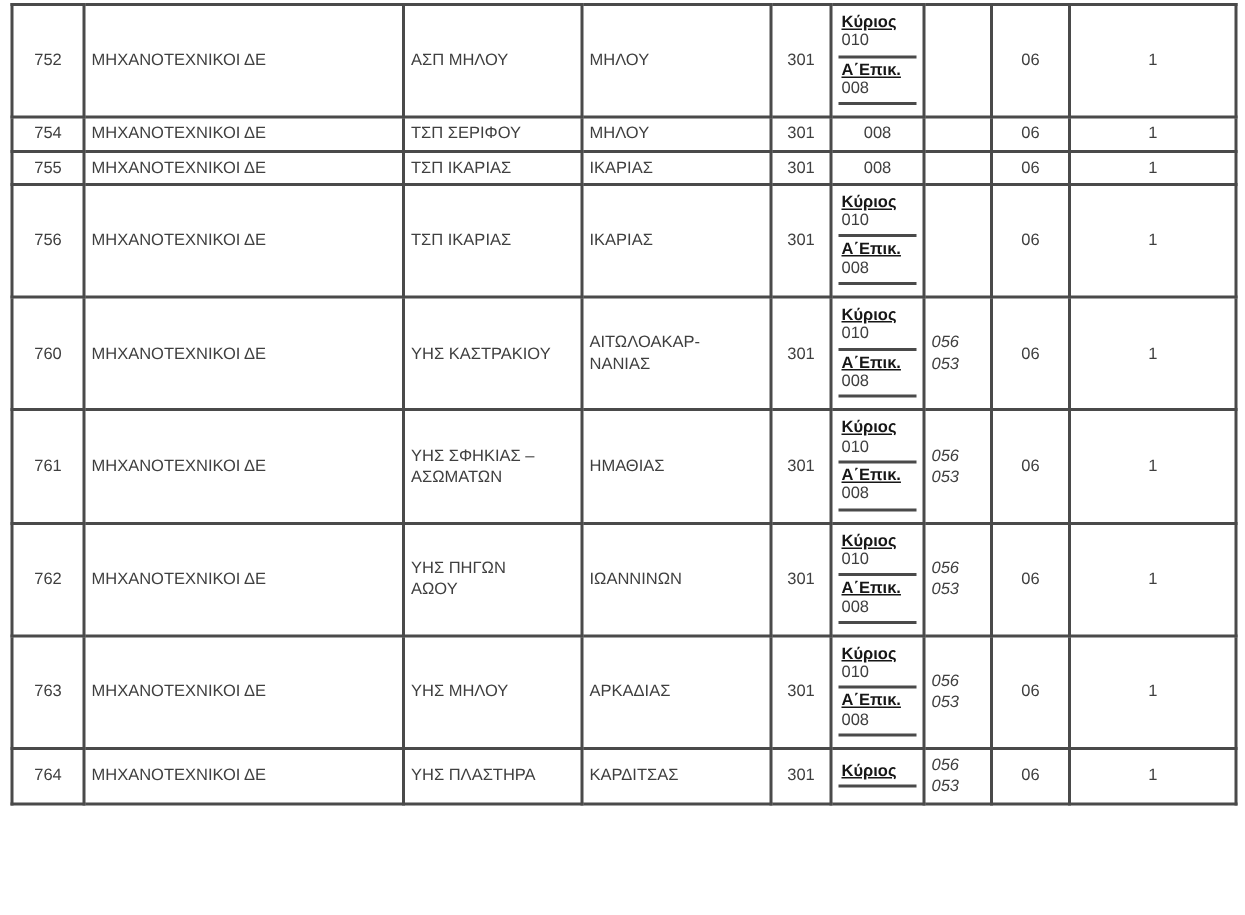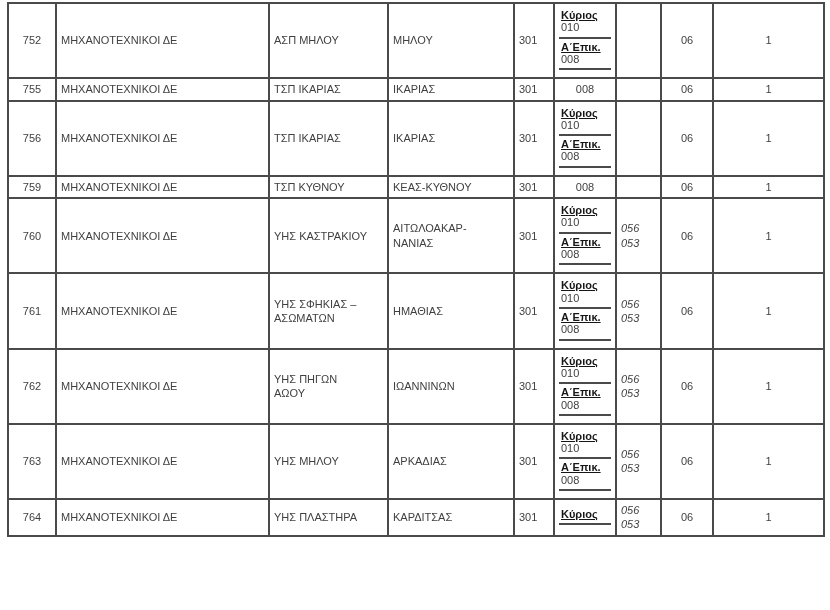--- a/index.html
+++ b/index.html
@@ -26,21 +26,21 @@
   table.positions td {
     border: 2px solid #4a4a4a;
     vertical-align: middle;
     padding: 3px 4px;
     overflow: hidden;
   }
   td.c-num   { text-align: center; border-radius: 13px; }
   td.c-spec  { padding-left: 10px; }
   td.c-station { padding-left: 8px; white-space: pre-line; }
   td.c-region  { padding-left: 8px; white-space: pre-line; }
-  td.c-301   { text-align: left; }
+  td.c-301   { text-align: center; }
   td.c-codes {
     padding: 0;
     vertical-align: top;
   }
   td.c-codes-plain { text-align: center; }
   td.c-extra { text-align: left; white-space: pre-line; font-style: italic; }
   td.c-cat   { text-align: center; border-radius: 12px; }
   td.c-pos   { text-align: center; }
 
   .split-box {
@@ -97,20 +97,31 @@
                 <span class="split-label">Α΄Επικ.</span>
                 <span class="split-value">008</span>
               </div>
             </div>
           </td>
           <td class="c-extra"></td>
           <td class="c-cat">06</td>
           <td class="c-pos">1</td>
         </tr>
         <tr>
+          <td class="c-num">754</td>
+          <td class="c-spec">ΜΗΧΑΝΟΤΕΧΝΙΚΟΙ ΔΕ</td>
+          <td class="c-station">ΤΣΠ ΣΕΡΙΦΟΥ</td>
+          <td class="c-region">ΜΗΛΟΥ</td>
+          <td class="c-301">301</td>
+          <td class="c-codes-plain">008</td>
+          <td class="c-extra"></td>
+          <td class="c-cat">06</td>
+          <td class="c-pos">1</td>
+        </tr>
+        <tr>
           <td class="c-num">755</td>
           <td class="c-spec">ΜΗΧΑΝΟΤΕΧΝΙΚΟΙ ΔΕ</td>
           <td class="c-station">ΤΣΠ ΙΚΑΡΙΑΣ</td>
           <td class="c-region">ΙΚΑΡΙΑΣ</td>
           <td class="c-301">301</td>
           <td class="c-codes-plain">008</td>
           <td class="c-extra"></td>
           <td class="c-cat">06</td>
           <td class="c-pos">1</td>
         </tr>
@@ -125,31 +136,20 @@
               <div class="split-part">
                 <span class="split-label">Κύριος</span>
                 <span class="split-value">010</span>
               </div>
               <div class="split-part">
                 <span class="split-label">Α΄Επικ.</span>
                 <span class="split-value">008</span>
               </div>
             </div>
           </td>
-          <td class="c-extra"></td>
-          <td class="c-cat">06</td>
-          <td class="c-pos">1</td>
-        </tr>
-        <tr>
-          <td class="c-num">759</td>
-          <td class="c-spec">ΜΗΧΑΝΟΤΕΧΝΙΚΟΙ ΔΕ</td>
-          <td class="c-station">ΤΣΠ ΚΥΘΝΟΥ</td>
-          <td class="c-region">ΚΕΑΣ-ΚΥΘΝΟΥ</td>
-          <td class="c-301">301</td>
-          <td class="c-codes-plain">008</td>
           <td class="c-extra"></td>
           <td class="c-cat">06</td>
           <td class="c-pos">1</td>
         </tr>
         <tr>
           <td class="c-num">760</td>
           <td class="c-spec">ΜΗΧΑΝΟΤΕΧΝΙΚΟΙ ΔΕ</td>
           <td class="c-station">ΥΗΣ ΚΑΣΤΡΑΚΙΟΥ</td>
           <td class="c-region">ΑΙΤΩΛΟΑΚΑΡ-
 ΝΑΝΙΑΣ</td>

